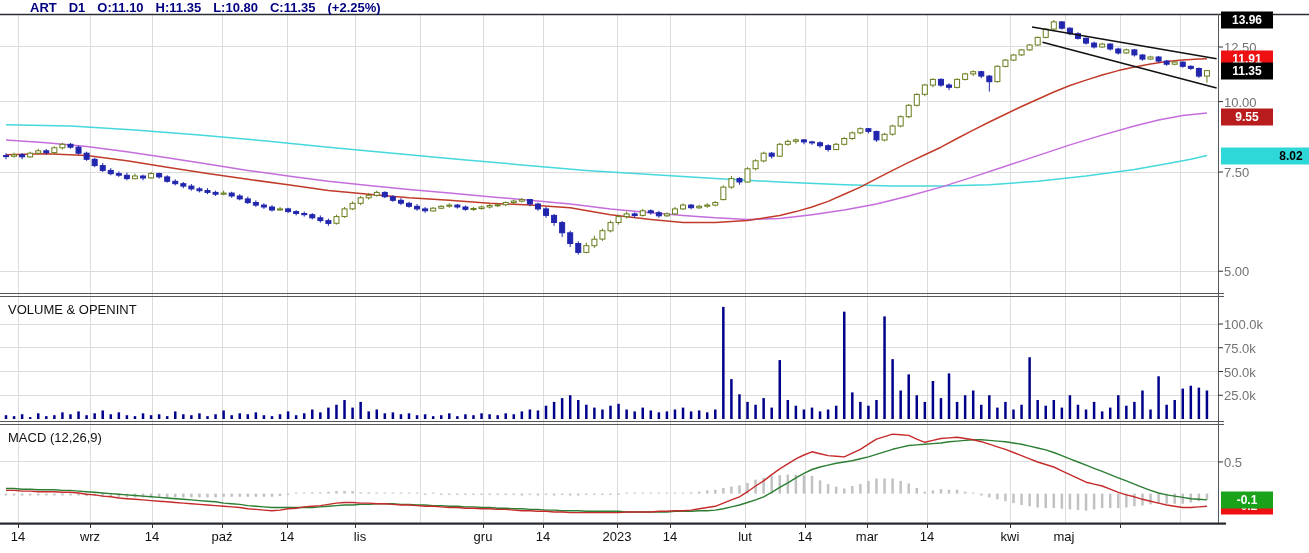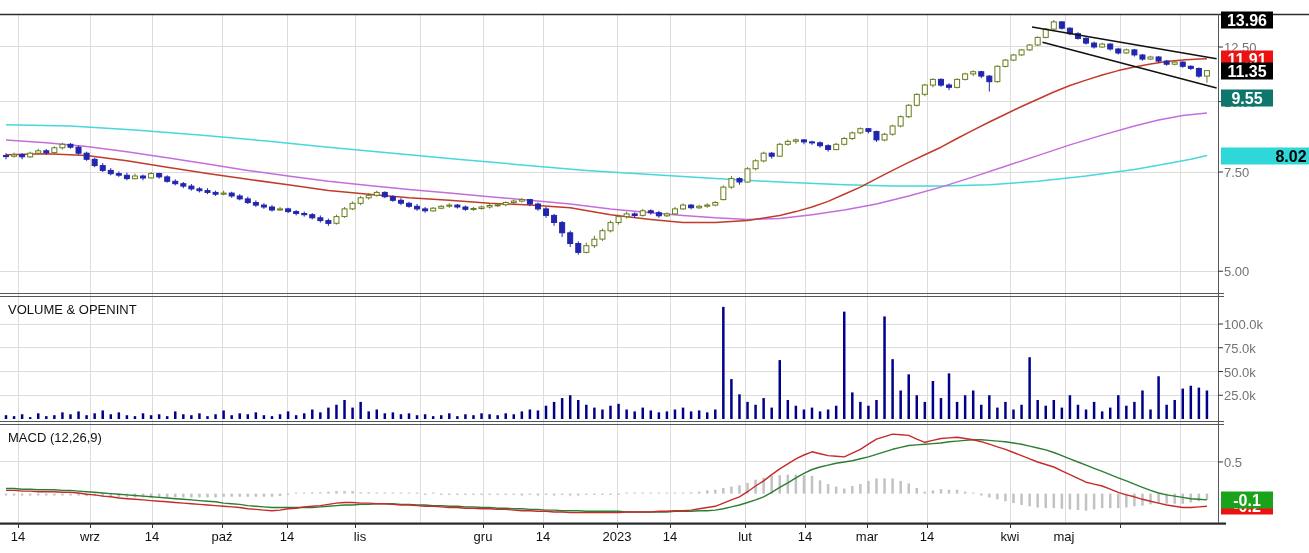--- a/index.html
+++ b/index.html
@@ -5,21 +5,21 @@
   html,body{margin:0;padding:0;background:#fff;}
   #stage{position:relative;width:1309px;height:553px;background:#ffffff;overflow:hidden;
          font-family:"Liberation Sans", sans-serif;}
   #plot{position:absolute;left:0;top:0;}
   .hdr{position:absolute;left:30px;top:0;height:14px;display:flex;align-items:center;gap:12px;
        font-size:13px;font-weight:bold;color:#000080;white-space:nowrap;}
   .legend{position:absolute;left:8px;top:20px;font-size:12px;line-height:16px;}
   .legend div{white-space:nowrap;}
   .ptitle{position:absolute;left:8px;font-size:13px;color:#111;}
   .ylab{position:absolute;left:1224px;font-size:13px;color:#737373;transform:translateY(-50%);white-space:nowrap;}
-  .badge{position:absolute;left:1221px;width:52px;height:17px;font-size:16px;font-weight:bold;
+  .badge{position:absolute;left:1221px;width:52px;height:17px;font-size:12px;font-weight:bold;
          text-align:center;line-height:17px;transform:translateY(-50%);}
   .xlab{position:absolute;top:529px;font-size:13px;color:#111;transform:translateX(-50%);white-space:nowrap;}
 </style>
 </head>
 <body>
 
 <div id="stage">
   <svg id="plot" width="1309" height="553">
       <line x1="18.5" y1="15" x2="18.5" y2="522" stroke="#dcdcdc" stroke-width="1" shape-rendering="crispEdges"></line>
       <line x1="90.5" y1="15" x2="90.5" y2="522" stroke="#dcdcdc" stroke-width="1" shape-rendering="crispEdges"></line>
@@ -683,39 +683,48 @@
       <line x1="617.5" y1="523" x2="617.5" y2="528" stroke="#333" stroke-width="1"></line>
       <line x1="670.5" y1="523" x2="670.5" y2="528" stroke="#333" stroke-width="1"></line>
       <line x1="745.5" y1="523" x2="745.5" y2="528" stroke="#333" stroke-width="1"></line>
       <line x1="805.5" y1="523" x2="805.5" y2="528" stroke="#333" stroke-width="1"></line>
       <line x1="867.5" y1="523" x2="867.5" y2="528" stroke="#333" stroke-width="1"></line>
       <line x1="927.5" y1="523" x2="927.5" y2="528" stroke="#333" stroke-width="1"></line>
       <line x1="1010.5" y1="523" x2="1010.5" y2="528" stroke="#333" stroke-width="1"></line>
       <line x1="1120.5" y1="523" x2="1120.5" y2="528" stroke="#333" stroke-width="1"></line>
     </svg>
 
+  <div class="hdr">
+    <span>ART</span>
+    <span>D1</span>
+    <span>O:11.10</span>
+    <span>H:11.35</span>
+    <span>L:10.80</span>
+    <span>C:11.35</span>
+    <span>(+2.25%)</span>
+  </div>
 
 
   <div class="ptitle" style="top:302px">VOLUME &amp; OPENINT</div>
   <div class="ptitle" style="top:430px">MACD (12,26,9)</div>
 
   <div id="yaxis">
       <div class="ylab" style="top: 46.9912px;">12.50</div>
       <div class="ylab" style="top: 101.6px;">10.00</div>
       <div class="ylab" style="top: 172.003px;">7.50</div>
       <div class="ylab" style="top: 271.23px;">5.00</div>
       <div class="ylab" style="top: 324px;">100.0k</div>
       <div class="ylab" style="top: 347.75px;">75.0k</div>
       <div class="ylab" style="top: 371.5px;">50.0k</div>
       <div class="ylab" style="top: 395.25px;">25.0k</div>
       <div class="ylab" style="top: 461.95px;">0.5</div>
       <div class="badge" style="top: 19.9571px; background: rgb(0, 0, 0); color: rgb(255, 255, 255);">13.96</div>
       <div class="badge" style="top: 58.8237px; background: rgb(238, 17, 17); color: rgb(255, 255, 255);">11.91</div>
       <div class="badge" style="top: 70.6098px; background: rgb(0, 0, 0); color: rgb(255, 255, 255);">11.35</div>
-      <div class="badge" style="top: 98px; background: #0f766e; color: rgb(255, 255, 255);">9.55</div>
+      <div class="badge" style="top: 117px; background: #b91c1c; color: rgb(255, 255, 255);">9.55</div>
       <div class="badge" style="top: 155.598px; background: rgb(47, 216, 216); color: rgb(0, 0, 0); padding-left: 44px;">8.02</div>
       <div class="badge" style="top: 506.26px; background: rgb(238, 17, 17); color: rgb(255, 255, 255);">-0.2</div>
       <div class="badge" style="top: 499.93px; background: rgb(26, 163, 26); color: rgb(255, 255, 255);">-0.1</div>
     </div>
   <div id="xaxis">
       <div class="xlab" style="left: 18px;">14</div>
       <div class="xlab" style="left: 90px;">wrz</div>
       <div class="xlab" style="left: 152px;">14</div>
       <div class="xlab" style="left: 222px;">paź</div>
       <div class="xlab" style="left: 287px;">14</div>

